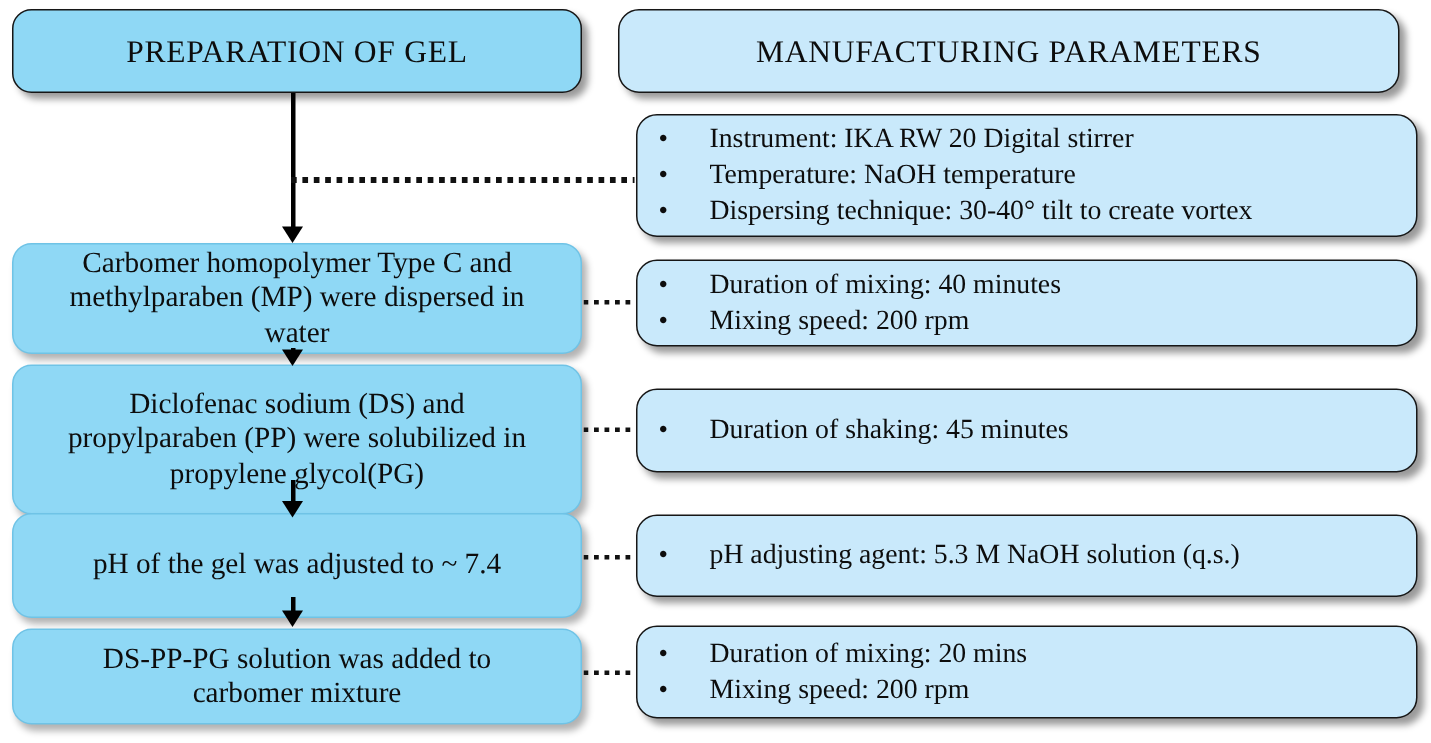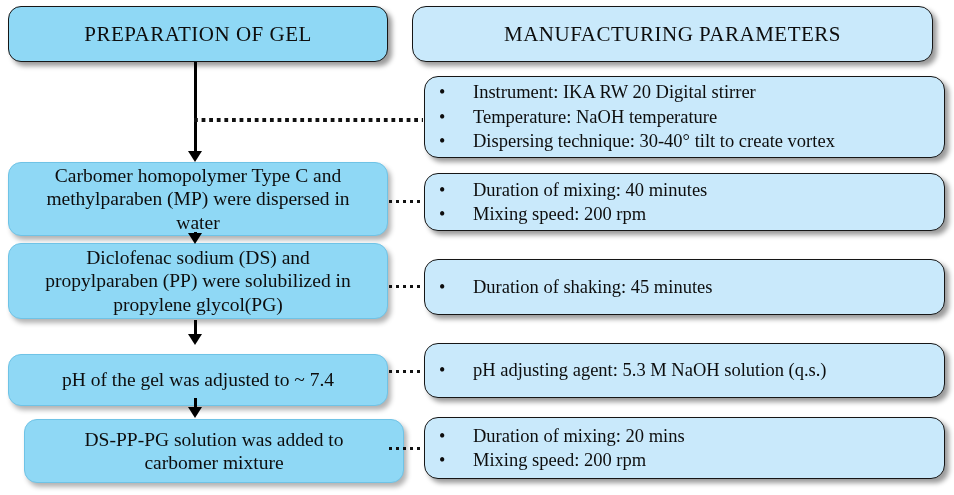--- a/index.html
+++ b/index.html
@@ -129,31 +129,31 @@
   <div class="box box-right" style="left:412px; top:6px; width:521px; height:56px;">
     <div class="header-label">MANUFACTURING PARAMETERS</div>
   </div>
 
   <div class="box box-left" style="left:8px; top:162px; width:380px; height:74px;">
     <div class="proc-label">Carbomer homopolymer Type C and
 methylparaben (MP) were dispersed in
 water</div>
   </div>
 
-  <div class="box box-left" style="left:8px; top:243px; width:380px; height:76px;">
+  <div class="box box-left" style="left:8px; top:243px; width:380px; height:100px;">
     <div class="proc-label">Diclofenac sodium (DS) and
 propylparaben (PP) were solubilized in
 propylene glycol(PG)</div>
   </div>
 
-  <div class="box box-left" style="left:8px; top:354px; width:380px; height:52px;">
+  <div class="box box-left" style="left:8px; top:342px; width:380px; height:70px;">
     <div class="proc-label">pH of the gel was adjusted to ~ 7.4</div>
   </div>
 
-  <div class="box box-left" style="left:24px; top:419px; width:380px; height:64px;">
+  <div class="box box-left" style="left:8px; top:419px; width:380px; height:64px;">
     <div class="proc-label">DS-PP-PG solution was added to
 carbomer mixture</div>
   </div>
 
   <div class="box box-right" style="left:424px; top:76px; width:521px; height:82px;">
     <div class="bullets">
       <div class="bullet-row">
         <span class="bullet-dot">•</span>
         <span class="bullet-text">Instrument: IKA RW 20 Digital stirrer</span>
       </div>

